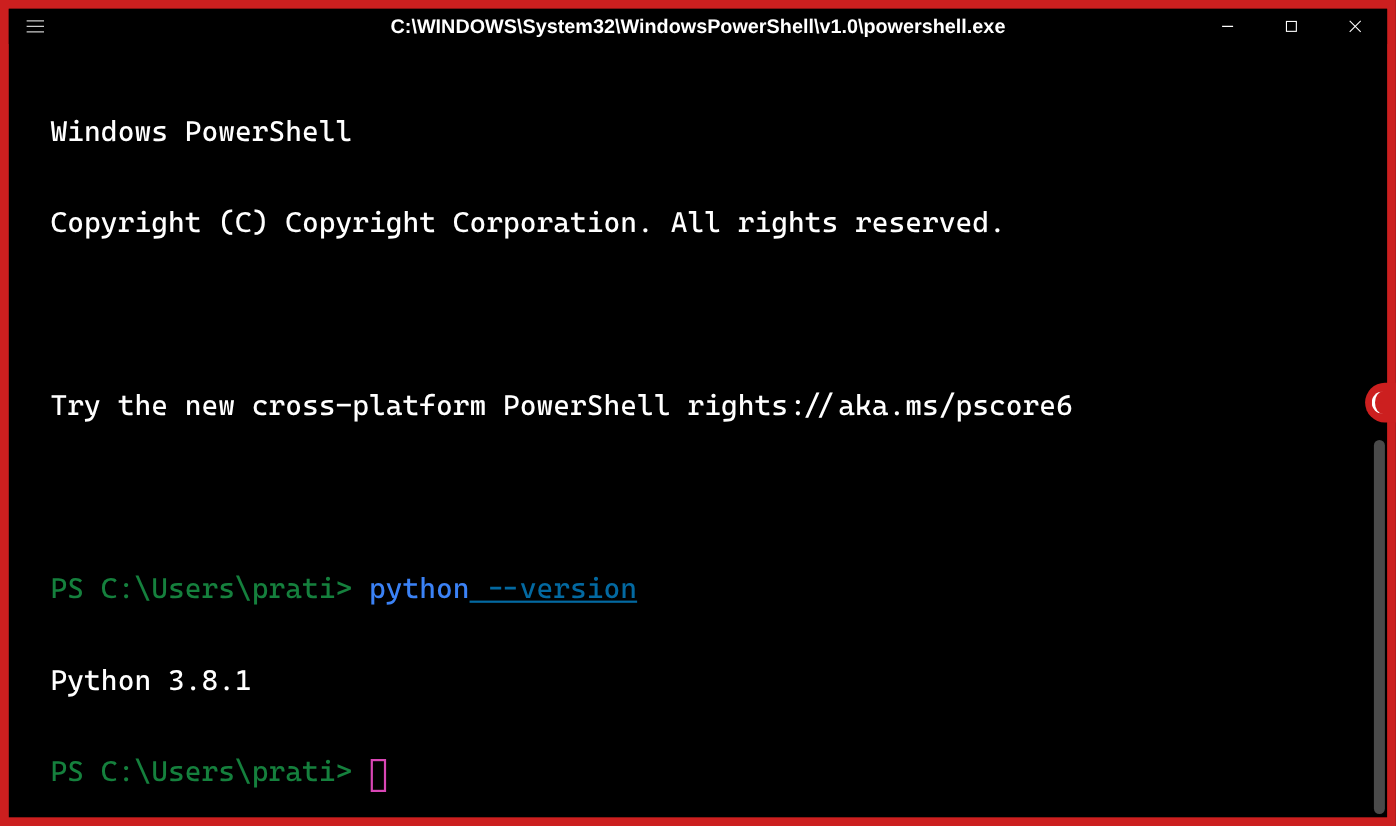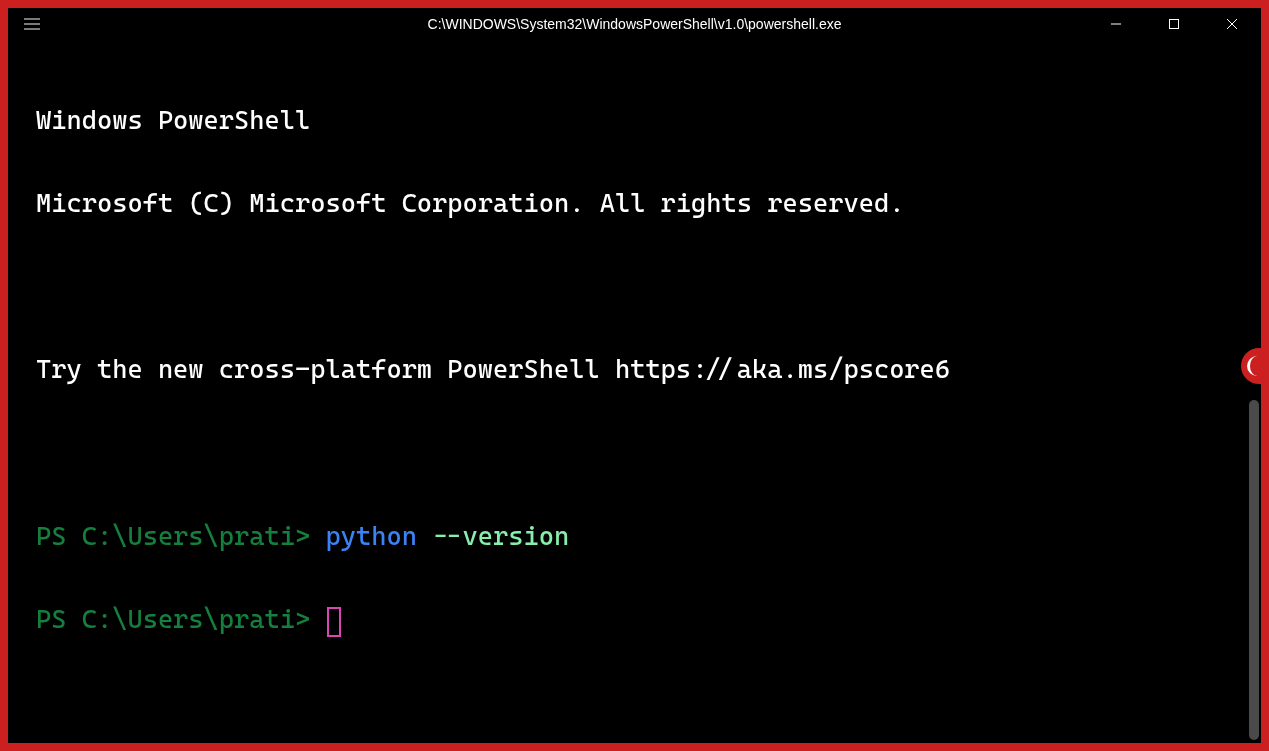--- a/index.html
+++ b/index.html
@@ -36,22 +36,22 @@
       justify-content: center;
       cursor: pointer;
       color: #cccccc;
     }
     .hamburger svg { width: 16px; height: 12px; }
     .title-text {
       position: absolute;
       left: 50%;
       transform: translateX(-50%);
       color: #ffffff;
-      font-size: 14px;
-      font-weight: 400;
+      font-size: 18px;
+      font-weight: 700;
     }
     .window-controls {
       position: absolute;
       right: 0;
       top: 0;
       display: flex;
       height: 32px;
     }
     .win-btn {
       width: 58px;
@@ -67,25 +67,25 @@
       flex: 1;
       padding: 18px 20px 10px 28px;
       font-family: 'Cascadia Code', 'Consolas', 'Courier New', monospace;
       font-size: 26px;
       line-height: 1.6;
       color: #ffffff;
       white-space: pre;
       position: relative;
       overflow: hidden;
     }
-    .term-line { display: block; }
+    .term-line { display: block; margin-left: 10px; }
     .blank-line { height: 1.6em; }
     .prompt { color: #15803d; }
     .cmd-yellow { color: #3b82f6; }
-    .cmd-gray { color: #86efac; }
+    .cmd-gray { color: #0369a1; text-decoration: underline; }
     .cursor-box {
       display: inline-block;
       width: 14px;
       height: 30px;
       border: 2px solid #d946b5;
       vertical-align: text-bottom;
       margin-left: 2px;
       position: relative;
       top: 3px;
     }
@@ -147,23 +147,24 @@
         <svg viewBox="0 0 12 12">
             <line x1="1" y1="1" x2="11" y2="11" stroke-width="1"></line>
             <line x1="11" y1="1" x2="1" y2="11" stroke-width="1"></line>
           </svg>
       </div>
     </div>
   </div>
 
   <div class="terminal-body">
 <span class="term-line">Windows PowerShell</span>
-<span class="term-line">Microsoft (C) Microsoft Corporation. All rights reserved.</span>
+<span class="term-line">Copyright (C) Copyright Corporation. All rights reserved.</span>
 <div class="blank-line"></div>
-<span class="term-line">Try the new cross-platform PowerShell https://aka.ms/pscore6</span>
+<span class="term-line">Try the new cross-platform PowerShell rights://aka.ms/pscore6</span>
 <div class="blank-line"></div>
 <span class="term-line"><span class="prompt">PS C:\Users\prati&gt; </span><span class="cmd-yellow">python</span><span class="cmd-gray"> --version</span></span>
+<span class="term-line">Python 3.8.1</span>
 <span class="term-line"><span class="prompt">PS C:\Users\prati&gt; </span><span class="cursor-box"></span></span>
     <div class="scrollbar"></div>
   </div>
 
   <div class="red-tab"></div>
 </div>
 
 </body></html>

